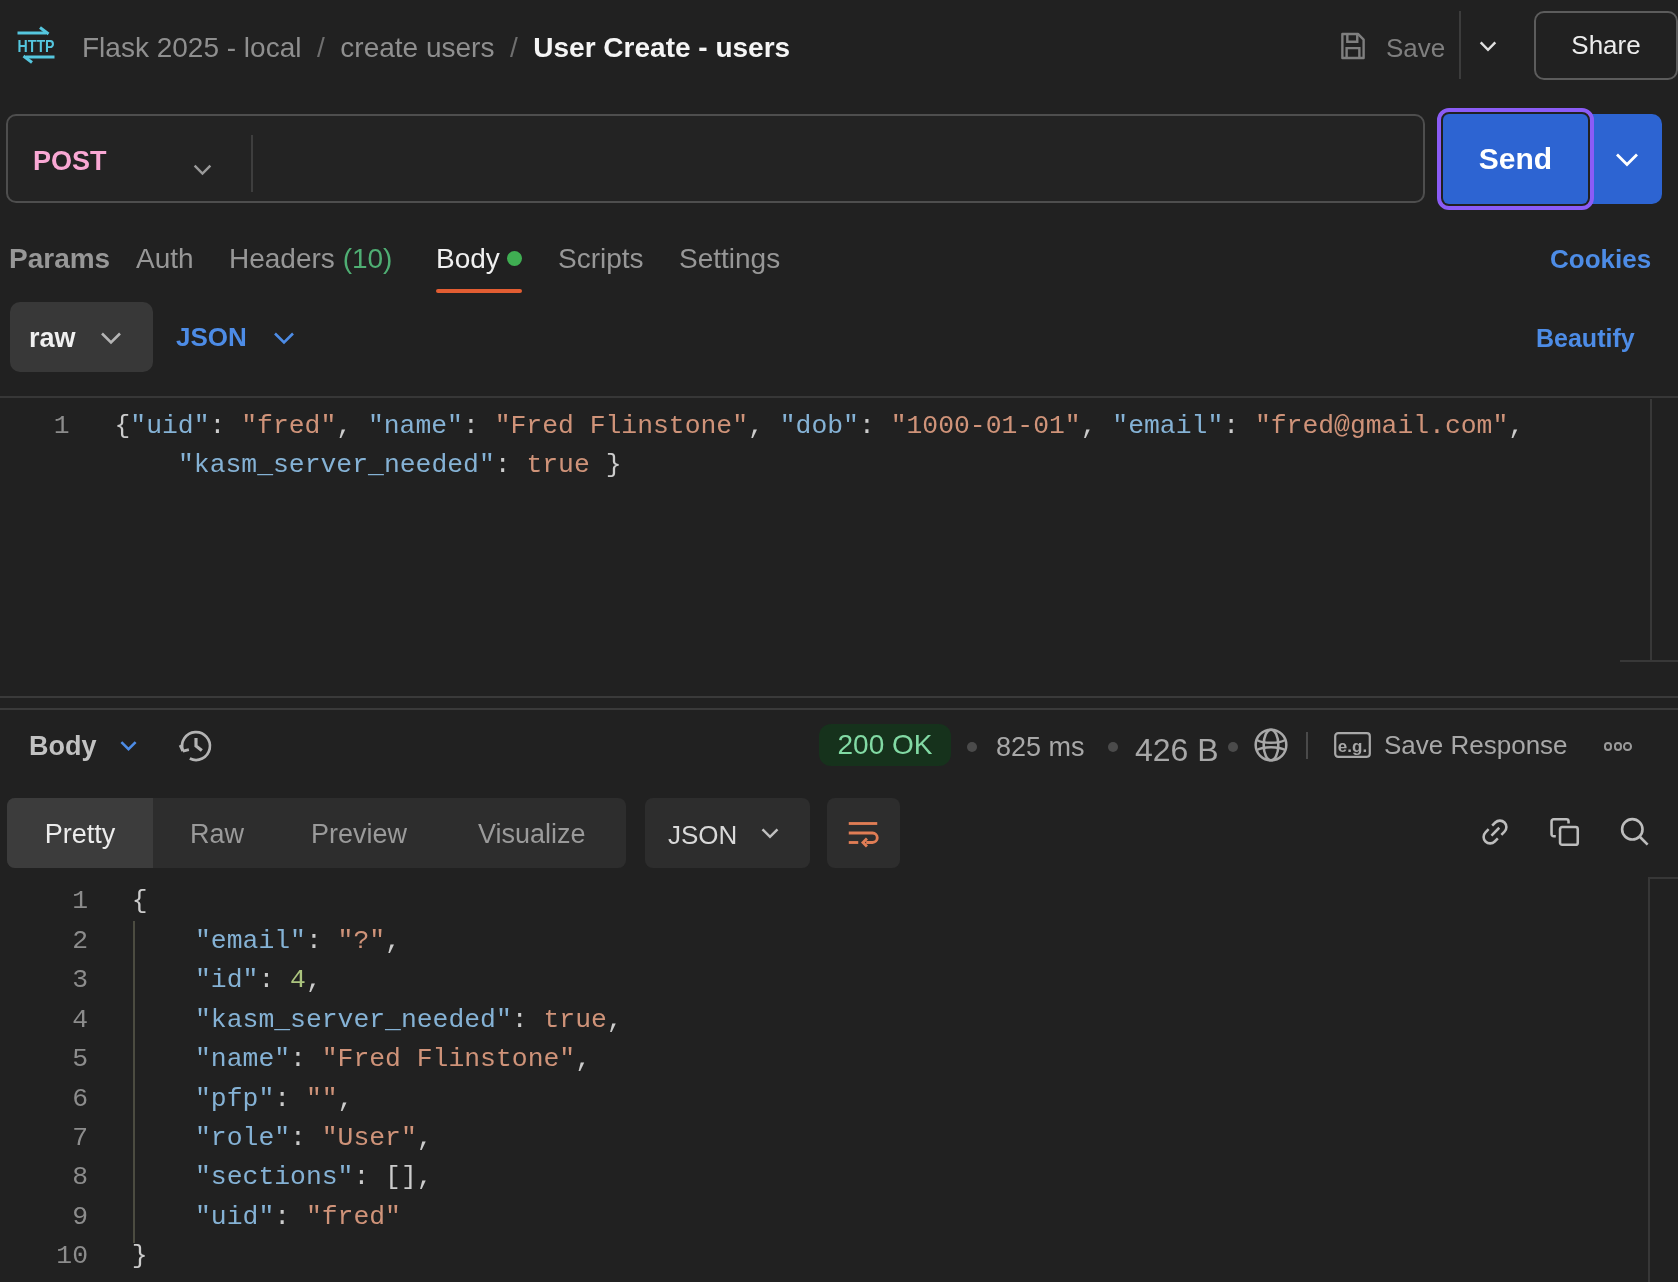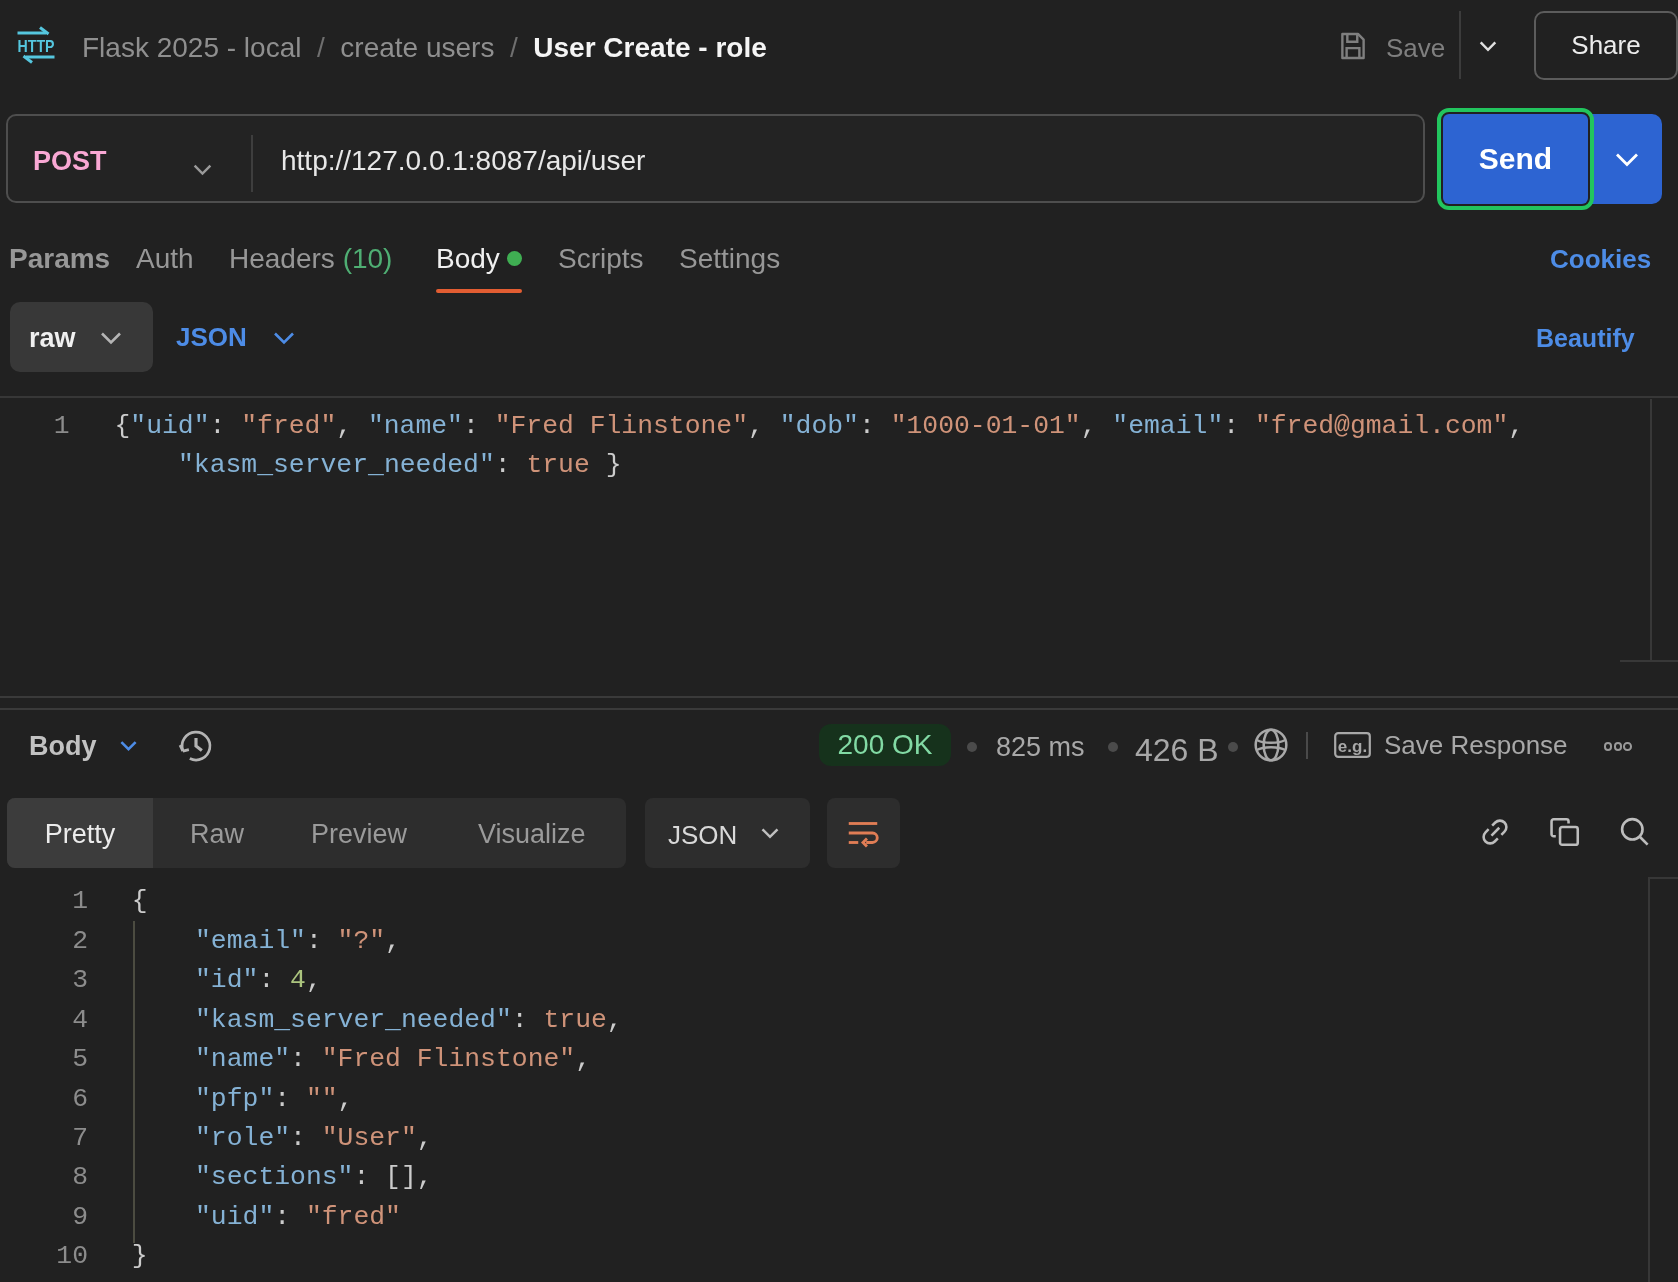--- a/index.html
+++ b/index.html
@@ -19,48 +19,47 @@
 <svg class="abs" style="left:16px; top:26px;" width="40" height="38" viewBox="0 0 40 38">
   <g stroke="#55c6de" fill="none" stroke-width="3">
     <path d="M1.5 7 L30 7"></path>
     <path d="M24 1.5 L32.5 8"></path>
     <path d="M38.5 31 L10 31"></path>
     <path d="M16 36.5 L7.5 30"></path>
   </g>
   <text x="1.5" y="25.5" font-size="16.5" font-weight="bold" fill="#55c6de" font-family="Liberation Sans, sans-serif" textLength="37" lengthAdjust="spacingAndGlyphs">HTTP</text>
 </svg>
 
-<div class="abs" style="left:82px; top:32px; font-size:28px; color:#8f8f8f; white-space:pre;">Flask 2025 - local<span style="color:#6f6f6f;">  /  </span>create users<span style="color:#6f6f6f;">  /  </span><span style="color:#f5f5f5; font-weight:bold;">User Create - role</span></div>
+<div class="abs" style="left:82px; top:32px; font-size:28px; color:#8f8f8f; white-space:pre;">Flask 2025 - local<span style="color:#6f6f6f;">  /  </span>create users<span style="color:#6f6f6f;">  /  </span><span style="color:#f5f5f5; font-weight:bold;">User Create - users</span></div>
 
 <svg class="abs" style="left:1336px; top:29px;" width="34" height="34" viewBox="0 0 24 24" fill="none" stroke="#7f7f7f" stroke-width="1.7">
   <path d="M4.5 3.5 h11 l4 4 v13 h-15 z" stroke-linejoin="round"></path>
   <path d="M8 3.5 v5.5 h7 v-5.5"></path>
   <path d="M7.5 20.5 v-7 h9 v7"></path>
 </svg>
 <div class="abs" style="left:1386px; top:33px; font-size:26px; color:#7f7f7f;">Save</div>
 <div class="abs" style="left:1459px; top:11px; width:2px; height:68px; background:#3c3c3c;"></div>
 <svg class="abs" style="left:1478px; top:40px;" width="20" height="13" viewBox="0 0 24 16" fill="none" stroke="#e0e0e0" stroke-width="3">
     <path d="M3 3 L12 12 L21 3"></path>
   </svg>
 <div class="abs" style="left:1534px; top:11px; width:144px; height:69px; border:2px solid #5c5c5c; border-radius:10px; color:#ececec; font-size:26px; text-align:center; line-height:65px;">Share</div>
 
 <div class="abs" style="left:6px; top:114px; width:1419px; height:89px; border:2px solid #4e4e4e; border-radius:10px; background:#232323;">
   <div class="abs" style="left:25px; top:30px; font-size:27px; font-weight:bold; color:#f9a8d4;">POST</div>
   <svg class="abs" style="left:184px; top:47px;" width="21" height="14" viewBox="0 0 24 15" fill="none" stroke="#9a9a9a" stroke-width="2.8">
       <path d="M3 2.5 L12 11.5 L21 2.5"></path>
     </svg>
   <div class="abs" style="left:243px; top:19px; width:2px; height:57px; background:#3e3e3e;"></div>
-  <div class="abs" style="left:273px; top:29px; font-size:28px; color:#e8e8e8;">http://127.0.0.1:8087/api/user</div>
 </div>
 
 <div class="abs" style="left:1586px; top:114px; width:76px; height:90px; background:#2d64d2; border-radius:0 10px 10px 0;"></div>
 <svg class="abs" style="left:1614px; top:152px;" width="26" height="16" viewBox="0 0 26 16" fill="none" stroke="#ffffff" stroke-width="2.8">
     <path d="M3 2.5 L13 12.5 L23 2.5"></path>
   </svg>
-<div class="abs" style="left:1437px; top:108px; width:157px; height:102px; border:4px solid #22c55e; border-radius:12px; background:#212121;">
+<div class="abs" style="left:1437px; top:108px; width:157px; height:102px; border:4px solid #8b5cf6; border-radius:12px; background:#212121;">
   <div class="abs" style="left:2px; top:2px; right:2px; bottom:2px; background:#2d64d2; border-radius:6px; text-align:center; color:#ffffff; font-size:30px; font-weight:bold; line-height:90px;">Send</div>
 </div>
 
 <div class="abs" style="left:9px; top:243px; font-size:28px; color:#979797;font-weight:bold;">Params</div>
 <div class="abs" style="left:136px; top:243px; font-size:28px; color:#979797;">Auth</div>
 <div class="abs" style="left:229px; top:243px; font-size:28px; color:#979797;">Headers <span style="color:#4fae73;">(10)</span></div>
 <div class="abs" style="left:436px; top:243px; font-size:28px; color:#f0f0f0;">Body</div>
 <div class="abs" style="left:507px; top:251px; width:15px; height:15px; border-radius:50%; background:#3fae52;"></div>
 <div class="abs" style="left:558px; top:243px; font-size:28px; color:#979797;">Scripts</div>
 <div class="abs" style="left:679px; top:243px; font-size:28px; color:#979797;">Settings</div>

